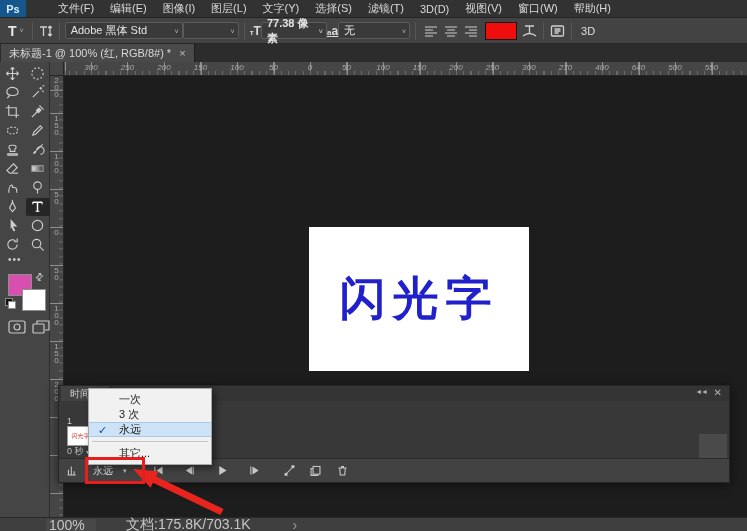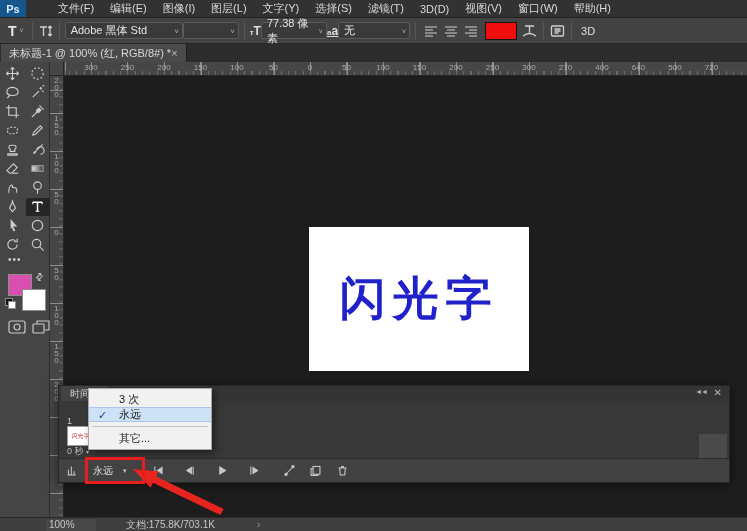--- a/index.html
+++ b/index.html
@@ -16,32 +16,32 @@
   .optionsbar{position:absolute;left:0;top:18px;width:100%;height:26px;background:#434343;
               border-bottom:1px solid #282828;display:flex;align-items:center;font-size:11px;
               padding-left:5px;box-sizing:border-box;z-index:6;}
   .vsep{width:1px;height:18px;background:#565656;margin:0 5px;}
   .tool-preset{display:flex;align-items:center;gap:3px;padding:0 3px;}
   .tp-T{font-size:14px;font-weight:bold;color:#e8e8e8;}
   .chev-sm{font-size:7px;color:#b0b0b0;}
   .combo{height:17px;background:#3a3a3a;border:1px solid #5a5a5a;border-radius:2px;display:flex;
          align-items:center;color:#e3e3e3;position:relative;padding:0 15px 0 5px;box-sizing:border-box;}
   .combo .chev{position:absolute;right:3px;top:5px;font-size:7px;color:#b5b5b5;}
-  .combo.font{width:118px;} .combo.style{width:56px;} .combo.size{width:66px;} .combo.aa{width:72px;}
+  .combo.font{width:118px;} .combo.style{width:56px;} .combo.size{width:66px;font-weight:bold;} .combo.aa{width:72px;}
   .icon-svg{display:inline-flex;align-items:center;justify-content:center;}
   .icon-svg svg{stroke:#cfcfcf;fill:none;stroke-width:1.3;}
   .tT{font-size:12px;color:#dcdcdc;font-weight:bold;} .tT small{font-size:8px;font-weight:bold;}
   .aa-ic{font-size:12px;color:#dcdcdc;font-weight:bold;text-decoration:underline;} .aa-ic small{font-size:8px;font-weight:bold;}
   .align-btn{width:20px;height:18px;display:flex;align-items:center;justify-content:center;}
   .color-swatch{width:30px;height:16px;border:1px solid #151515;margin:0 4px;}
   .threeD{font-weight:normal;color:#e0e0e0;margin-left:4px;}
   
   .tabbar{position:absolute;left:0;top:44px;width:100%;height:18px;background:#2c2c2c;z-index:5;}
   .doc-tab{position:absolute;left:1px;top:0;height:18px;background:#4a4a4a;color:#d8d8d8;font-size:11px;
-           display:flex;align-items:center;padding:0 8px;border-right:1px solid #1e1e1e;box-sizing:border-box;}
+           display:flex;align-items:center;gap:8px;padding:0 8px;border-right:1px solid #1e1e1e;box-sizing:border-box;}
   .tab-close{color:#bdbdbd;font-size:11px;}
   
   .toolbar{position:absolute;left:0;top:62px;width:50px;height:455px;background:#454545;
            border-right:1px solid #2d2d2d;box-sizing:border-box;z-index:4;}
   .tools{display:grid;grid-template-columns:25px 25px;grid-auto-rows:19px;justify-items:center;align-items:center;padding-top:2px;}
   .tool{width:24px;height:18px;display:flex;align-items:center;justify-content:center;border-radius:2px;}
   .tool svg{width:15px;height:15px;stroke:#cdcdcd;fill:none;stroke-width:1.2;}
   .tool svg .fi{fill:#cdcdcd;stroke:none;}
   .tool.selected{background:#262626;}
   .tool.selected svg{stroke:#ffffff;}
@@ -57,21 +57,21 @@
   
   .ruler-corner{position:absolute;left:50px;top:62px;width:14px;height:14px;background:#464646;
                 border-right:1px solid #262626;border-bottom:1px solid #262626;box-sizing:border-box;z-index:3;}
   .ruler-top{position:absolute;left:64px;top:62px;width:683px;height:14px;background:#464646;
              border-bottom:1px solid #262626;box-sizing:border-box;overflow:hidden;z-index:3;
              background-image:
                repeating-linear-gradient(to right,#6a6a6a 0 1px,transparent 1px 7.3px),
                repeating-linear-gradient(to right,#8d8d8d 0 1px,transparent 1px 36.5px);
              background-size:100% 4px,100% 13px;
              background-position:5px 100%,27px 0;background-repeat:repeat-x;}
-  .ruler-top .nums{display:flex;padding-left:8.75px;}
+  .ruler-top .nums{display:flex;padding-left:8.75px;font-style:italic;}
   .ruler-top .num{width:36.5px;flex:0 0 36.5px;text-align:center;font-size:8px;color:#a9a9a9;line-height:11px;}
   .ruler-left{position:absolute;left:50px;top:76px;width:14px;height:441px;background:#464646;
               border-right:1px solid #262626;box-sizing:border-box;overflow:hidden;z-index:3;
               background-image:
                 repeating-linear-gradient(to bottom,#6a6a6a 0 1px,transparent 1px 7.6px),
                 repeating-linear-gradient(to bottom,#8d8d8d 0 1px,transparent 1px 38px);
               background-size:4px 100%,13px 100%;
               background-position:100% 5.4px,0 37px;background-repeat:repeat-y;}
   .ruler-left .nums{display:flex;flex-direction:column;}
   .ruler-left .num{height:38px;flex:0 0 38px;writing-mode:vertical-lr;text-orientation:upright;
@@ -115,21 +115,21 @@
   .popup-check{position:absolute;left:9px;top:1px;color:#16418c;font-size:11px;font-weight:bold;}
   .popup-sep{height:1px;background:#c6c6c6;margin:4px 3px;}
   
   .red-rect{position:absolute;left:85px;top:457px;width:60px;height:27px;border:3px solid #e81d1d;
             box-sizing:border-box;z-index:30;}
   .arrow-svg{position:absolute;left:0;top:0;width:747px;height:531px;z-index:29;pointer-events:none;}
   
   .hscroll{position:absolute;left:50px;top:508px;width:697px;height:9px;background:#353535;border-top:1px solid #2b2b2b;box-sizing:border-box;}
   .hscroll .thumb{position:absolute;left:0;top:1px;width:16px;height:7px;background:#4d4d4d;}
   .statusbar{position:absolute;left:0;top:517px;width:100%;height:14px;background:#3f3f3f;
-             border-top:1px solid #292929;display:flex;align-items:center;font-size:10px;color:#c6c6c6;box-sizing:border-box;}
+             border-top:1px solid #292929;display:flex;align-items:center;font-size:14px;color:#c6c6c6;box-sizing:border-box;}
   .zoom-field{margin-left:46px;width:44px;padding:0 3px;background:#484848;height:12px;line-height:12px;}
   .doc-info{margin-left:30px;}
   .status-chev{margin-left:42px;color:#9c9c9c;}
 </style>
 </head>
 <body>
 
 <div class="app">
 
   <div class="menubar">
@@ -235,21 +235,21 @@
         <span class="num">50</span>
         <span class="num">100</span>
         <span class="num">150</span>
         <span class="num">200</span>
         <span class="num">250</span>
         <span class="num">300</span>
         <span class="num">270</span>
         <span class="num">400</span>
         <span class="num">640</span>
         <span class="num">500</span>
-        <span class="num">720</span>
+        <span class="num">550</span>
       </div>
   </div>
   <div class="ruler-left">
     <div class="nums">
         <span class="num">200</span>
         <span class="num">150</span>
         <span class="num">100</span>
         <span class="num">50</span>
         <span class="num">0</span>
         <span class="num">50</span>
@@ -473,20 +473,23 @@
       <div class="tl-btn" style="left:274px;">
         <svg viewBox="0 0 16 16">
             <path d="M4.5 5h7l-.8 8.5H5.3zM3 5h10M6.8 5V3.2h2.4V5"></path>
           </svg>
       </div>
     </div>
   </div>
 
   <div class="popup">
     <div class="popup-item">
+      <span>一次</span>
+    </div>
+    <div class="popup-item">
       <span>3 次</span>
     </div>
     <div class="popup-item selected">
       <span class="popup-check">✓</span>
       <span>永远</span>
     </div>
     <div class="popup-sep"></div>
     <div class="popup-item">
       <span>其它...</span>
     </div>

